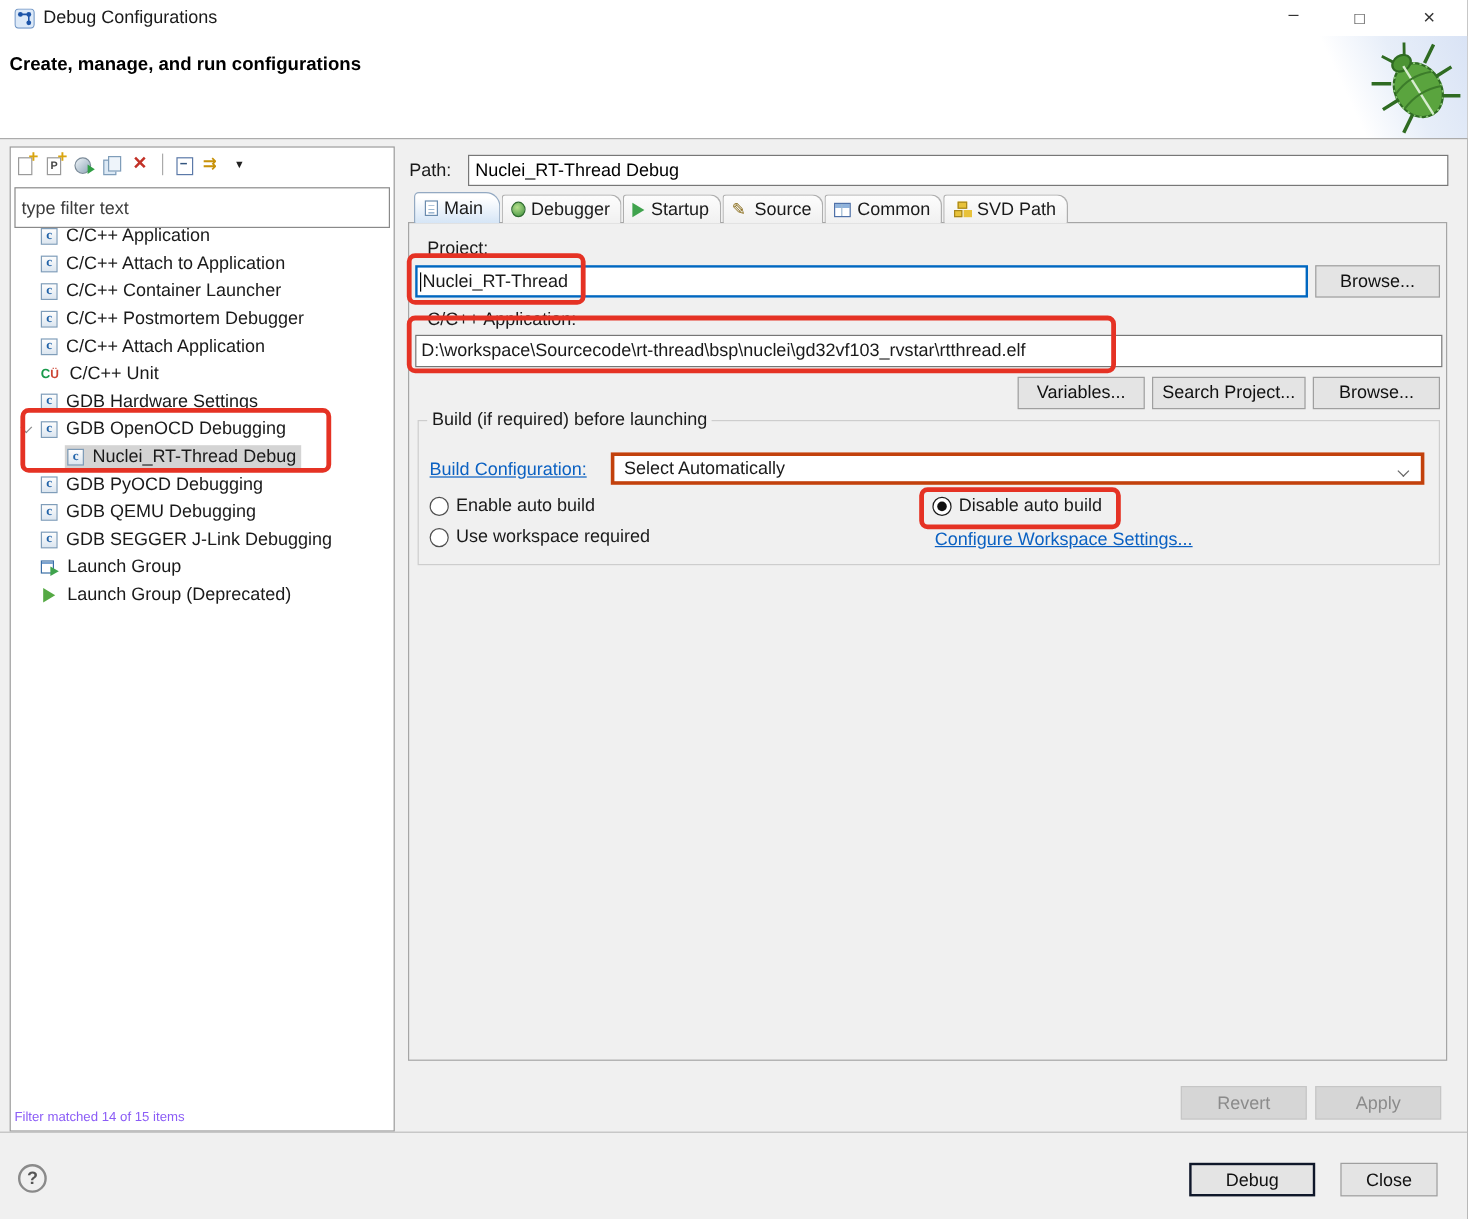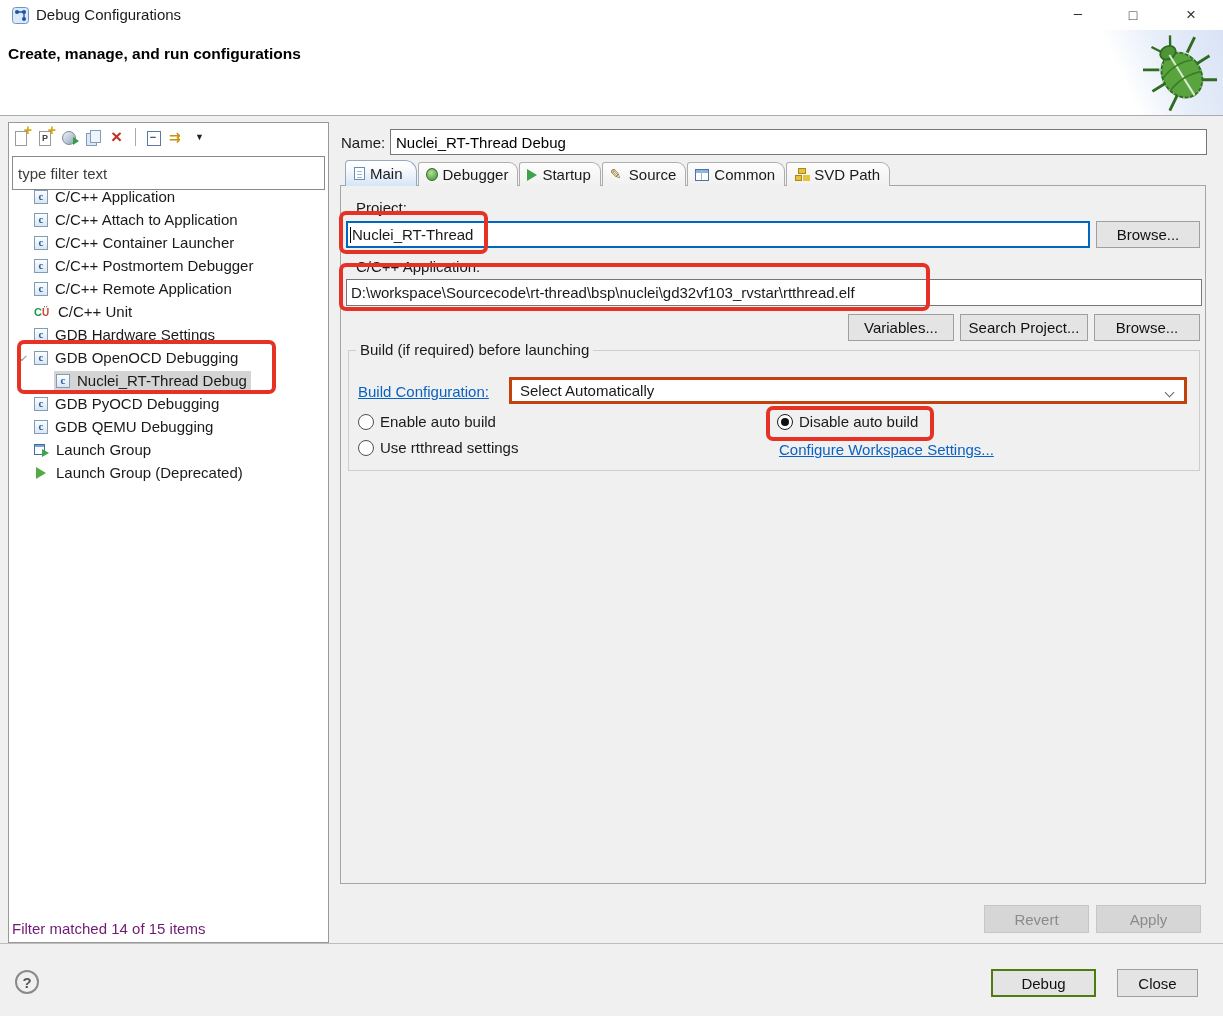--- a/index.html
+++ b/index.html
@@ -59,21 +59,21 @@
   .ic-c-config::before { content:"c"; position:absolute; left:0; right:0; top:-2px; text-align:center; color:#2062a8; font:bold 11px/15px "Liberation Serif",serif; }
   .ic-cpp-unit { width:17px; height:14px; font:bold 11px/14px "Liberation Sans",sans-serif; }
   .ic-cpp-unit::before { content:"C"; color:#18994a; }
   .ic-cpp-unit::after { content:"Ü"; color:#cc4433; font-size:10px; }
   .ic-launch-group { width:15px; height:14px; position:relative; }
   .ic-launch-group::before { content:""; position:absolute; left:0; top:1px; width:9px; height:9px; background:#fff; border:1px solid #3a6ea5; box-shadow:inset 0 2px 0 #7ba3d0; }
   .ic-launch-group::after { content:""; position:absolute; right:0; bottom:0; border-left:7px solid #3fa34d; border-top:4px solid transparent; border-bottom:4px solid transparent; }
   .ic-launch-group-deprecated { width:15px; height:14px; position:relative; }
   .ic-launch-group-deprecated::after { content:""; position:absolute; left:2px; top:1px; border-left:10px solid #55a944; border-top:6px solid transparent; border-bottom:6px solid transparent; }
 
-  .lp-status { position:absolute; left:3px; bottom:5px; font-size:15px; color:#701a75; }
+  .lp-status { position:absolute; left:3px; bottom:5px; font-size:11px; color:#8b5cf6; }
 
   
   .name-label { left:341px; top:134px; }
   .name-input { left:390px; top:129px; width:817px; height:26px; border:1px solid #777; background:#fff; font:15px "Liberation Sans",sans-serif; padding:0 5px; }
 
   .tabs { left:345px; top:160px; height:26px; display:flex; align-items:flex-end; z-index:2; }
   .tab { height:24px; padding:0 9px 0 7px; display:flex; gap:5px; align-items:center; background:linear-gradient(#fdfdfd,#f0f0f0); border:1px solid #aeaeae; border-bottom:none; border-radius:3px 9px 0 0; margin-right:1px; }
   .tab.active { height:26px; background:linear-gradient(180deg,#ffffff 15%,#d5e5f6 100%); border-color:#93a9c2; border-radius:4px 12px 0 0; padding:0 13px 0 8px; }
   .tabicon { display:inline-block; }
   .ti-main-tab { width:11px; height:13px; background:#fff; border:1px solid #6b8cae; position:relative; }
@@ -88,21 +88,21 @@
   .ti-svd-tab::before { content:""; position:absolute; left:4px; top:0; width:6px; height:4px; background:#e8c23a; border:1px solid #a8871b; }
   .ti-svd-tab::after { content:""; position:absolute; left:1px; bottom:1px; width:5px; height:4px; background:#e8c23a; border:1px solid #a8871b; box-shadow:8px 0 0 #e8c23a; }
 
   .content-box { left:340px; top:185px; width:866px; height:699px; border:1px solid #a5a5a5; background:#f0f0f0; z-index:1; }
   .cb { position:absolute; }
   .field { background:#fff; font:15px "Liberation Sans",sans-serif; display:flex; align-items:center; padding:0 4px; white-space:nowrap; overflow:hidden; }
   .caret { display:inline-block; width:1px; height:16px; background:#000; margin-right:1px; }
 
   .btn { background:#e4e4e4; border:1px solid #9f9f9f; font:15px "Liberation Sans",sans-serif; color:#111; display:flex; align-items:center; justify-content:center; }
   .btn.disabled { background:#d6d6d6; border-color:#c6c6c6; color:#8b8b8b; }
-  .btn.default { border:2px solid #4d7c0f; }
+  .btn.default { border:2px solid #0f172a; }
 
   .group-box { border:1px solid #cdcdcd; }
   .legend { position:absolute; top:-10px; left:7px; background:#f0f0f0; padding:0 4px; }
 
   a.lnk { color:#0b61c2; text-decoration:underline; cursor:pointer; }
 
   .select { background:#fff; border:3px solid #c2410c; display:flex; align-items:center; padding:0 8px; position:relative; }
   .sel-chev { position:absolute; right:11px; top:9px; width:7px; height:7px; border-right:1.5px solid #666; border-bottom:1.5px solid #666; transform:rotate(45deg); }
 
   .radio-row { position:absolute; display:flex; align-items:flex-end; gap:6px; }
@@ -188,21 +188,21 @@
         </div>
         <div class="tree-row">
           <span class="row-inner d0">
             <span class="ticon ic-c-config"></span>
             <span class="tlabel">C/C++ Postmortem Debugger</span>
           </span>
         </div>
         <div class="tree-row">
           <span class="row-inner d0">
             <span class="ticon ic-c-config"></span>
-            <span class="tlabel">C/C++ Remote Application</span>
+            <span class="tlabel">C/C++ Attach Application</span>
           </span>
         </div>
         <div class="tree-row">
           <span class="row-inner d0">
             <span class="ticon ic-cpp-unit"></span>
             <span class="tlabel">C/C++ Unit</span>
           </span>
         </div>
         <div class="tree-row">
           <span class="row-inner d0">
@@ -230,35 +230,41 @@
           </span>
         </div>
         <div class="tree-row">
           <span class="row-inner d0">
             <span class="ticon ic-c-config"></span>
             <span class="tlabel">GDB QEMU Debugging</span>
           </span>
         </div>
         <div class="tree-row">
           <span class="row-inner d0">
+            <span class="ticon ic-c-config"></span>
+            <span class="tlabel">GDB SEGGER J-Link Debugging</span>
+          </span>
+        </div>
+        <div class="tree-row">
+          <span class="row-inner d0">
             <span class="ticon ic-launch-group"></span>
             <span class="tlabel">Launch Group</span>
           </span>
         </div>
         <div class="tree-row">
           <span class="row-inner d0">
             <span class="ticon ic-launch-group-deprecated"></span>
             <span class="tlabel">Launch Group (Deprecated)</span>
           </span>
         </div>
       </div>
     <div class="lp-status">Filter matched 14 of 15 items</div>
   </div>
 
-  <div class="abs name-label">Name:</div>
+  <div class="abs name-label">Path:</div>
   <input class="abs name-input" value="Nuclei_RT-Thread Debug" style="">
   <div class="abs tabs">
       <div class="tab active">
         <span class="tabicon ti-main-tab"></span>
         <span>Main</span>
       </div>
       <div class="tab">
         <span class="tabicon ti-debugger-tab"></span>
         <span>Debugger</span>
       </div>
@@ -311,21 +317,21 @@
       <div class="radio-row" style="left:9px;top:62px">
         <span class="radio"></span>
         <span>Enable auto build</span>
       </div>
       <div class="radio-row" style="left:428px;top:62px">
         <span class="radio on"></span>
         <span>Disable auto build</span>
       </div>
       <div class="radio-row" style="left:9px;top:88px">
         <span class="radio"></span>
-        <span>Use rtthread settings</span>
+        <span>Use workspace required</span>
       </div>
       <a class="lnk" style="position:absolute;left:430px;top:90px">Configure Workspace Settings...</a>
     </div>
   </div>
 
   <button class="abs btn disabled" style="left:984px;top:905px;width:105px;height:28px">Revert</button>
   <button class="abs btn disabled" style="left:1096px;top:905px;width:105px;height:28px">Apply</button>
 
   <div class="abs footer-sep"></div>
   <div class="abs help-circle">?</div>

